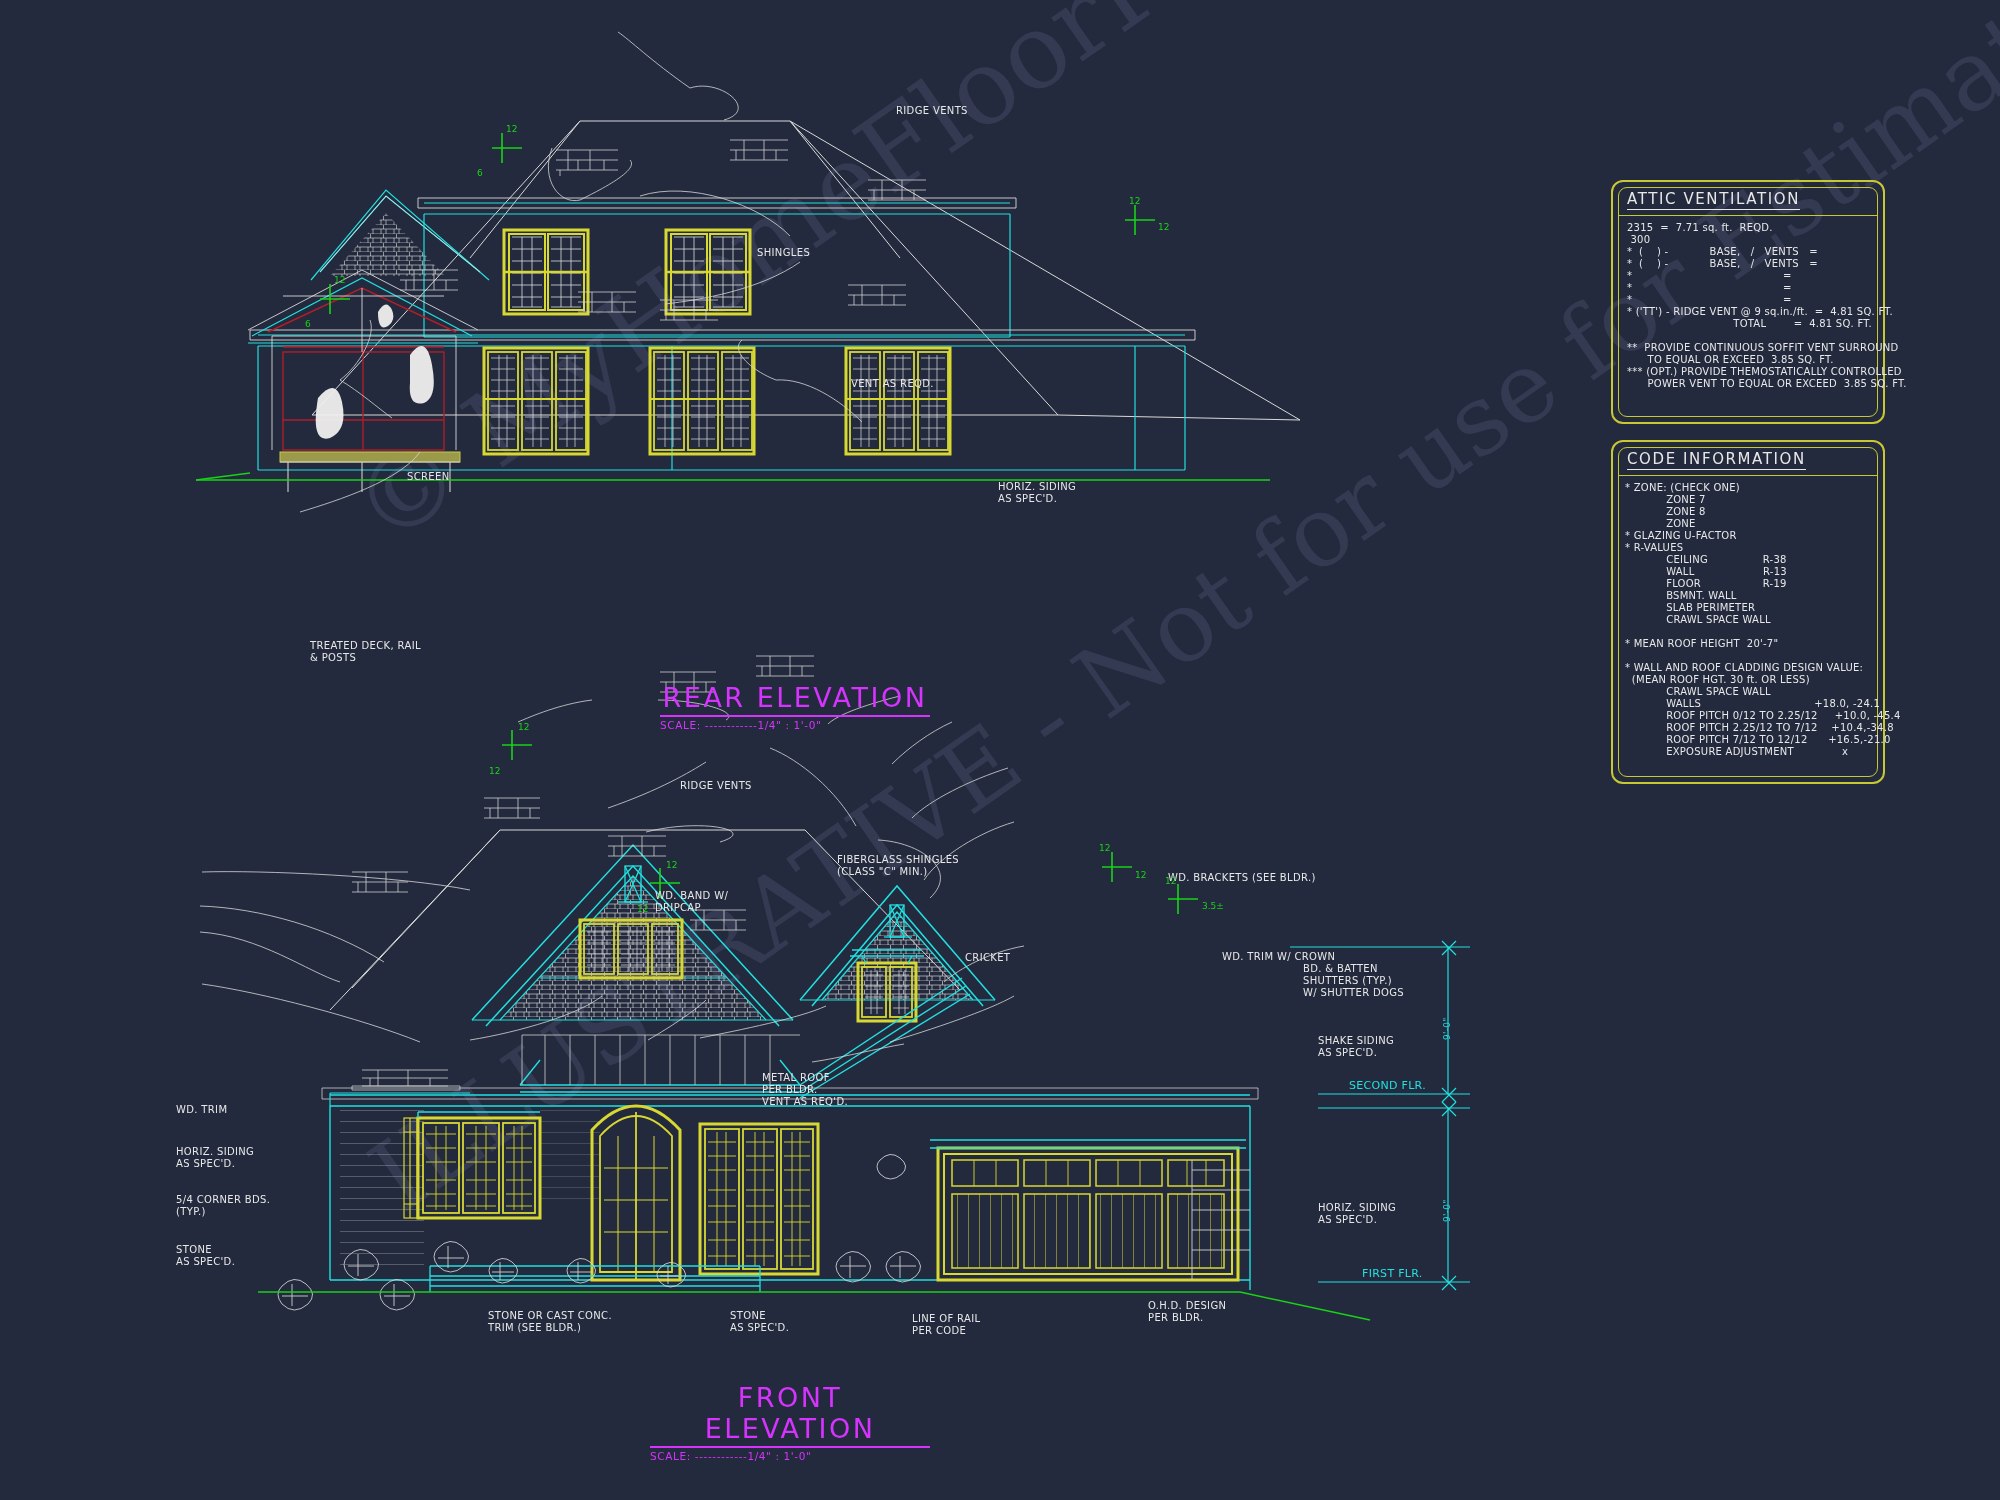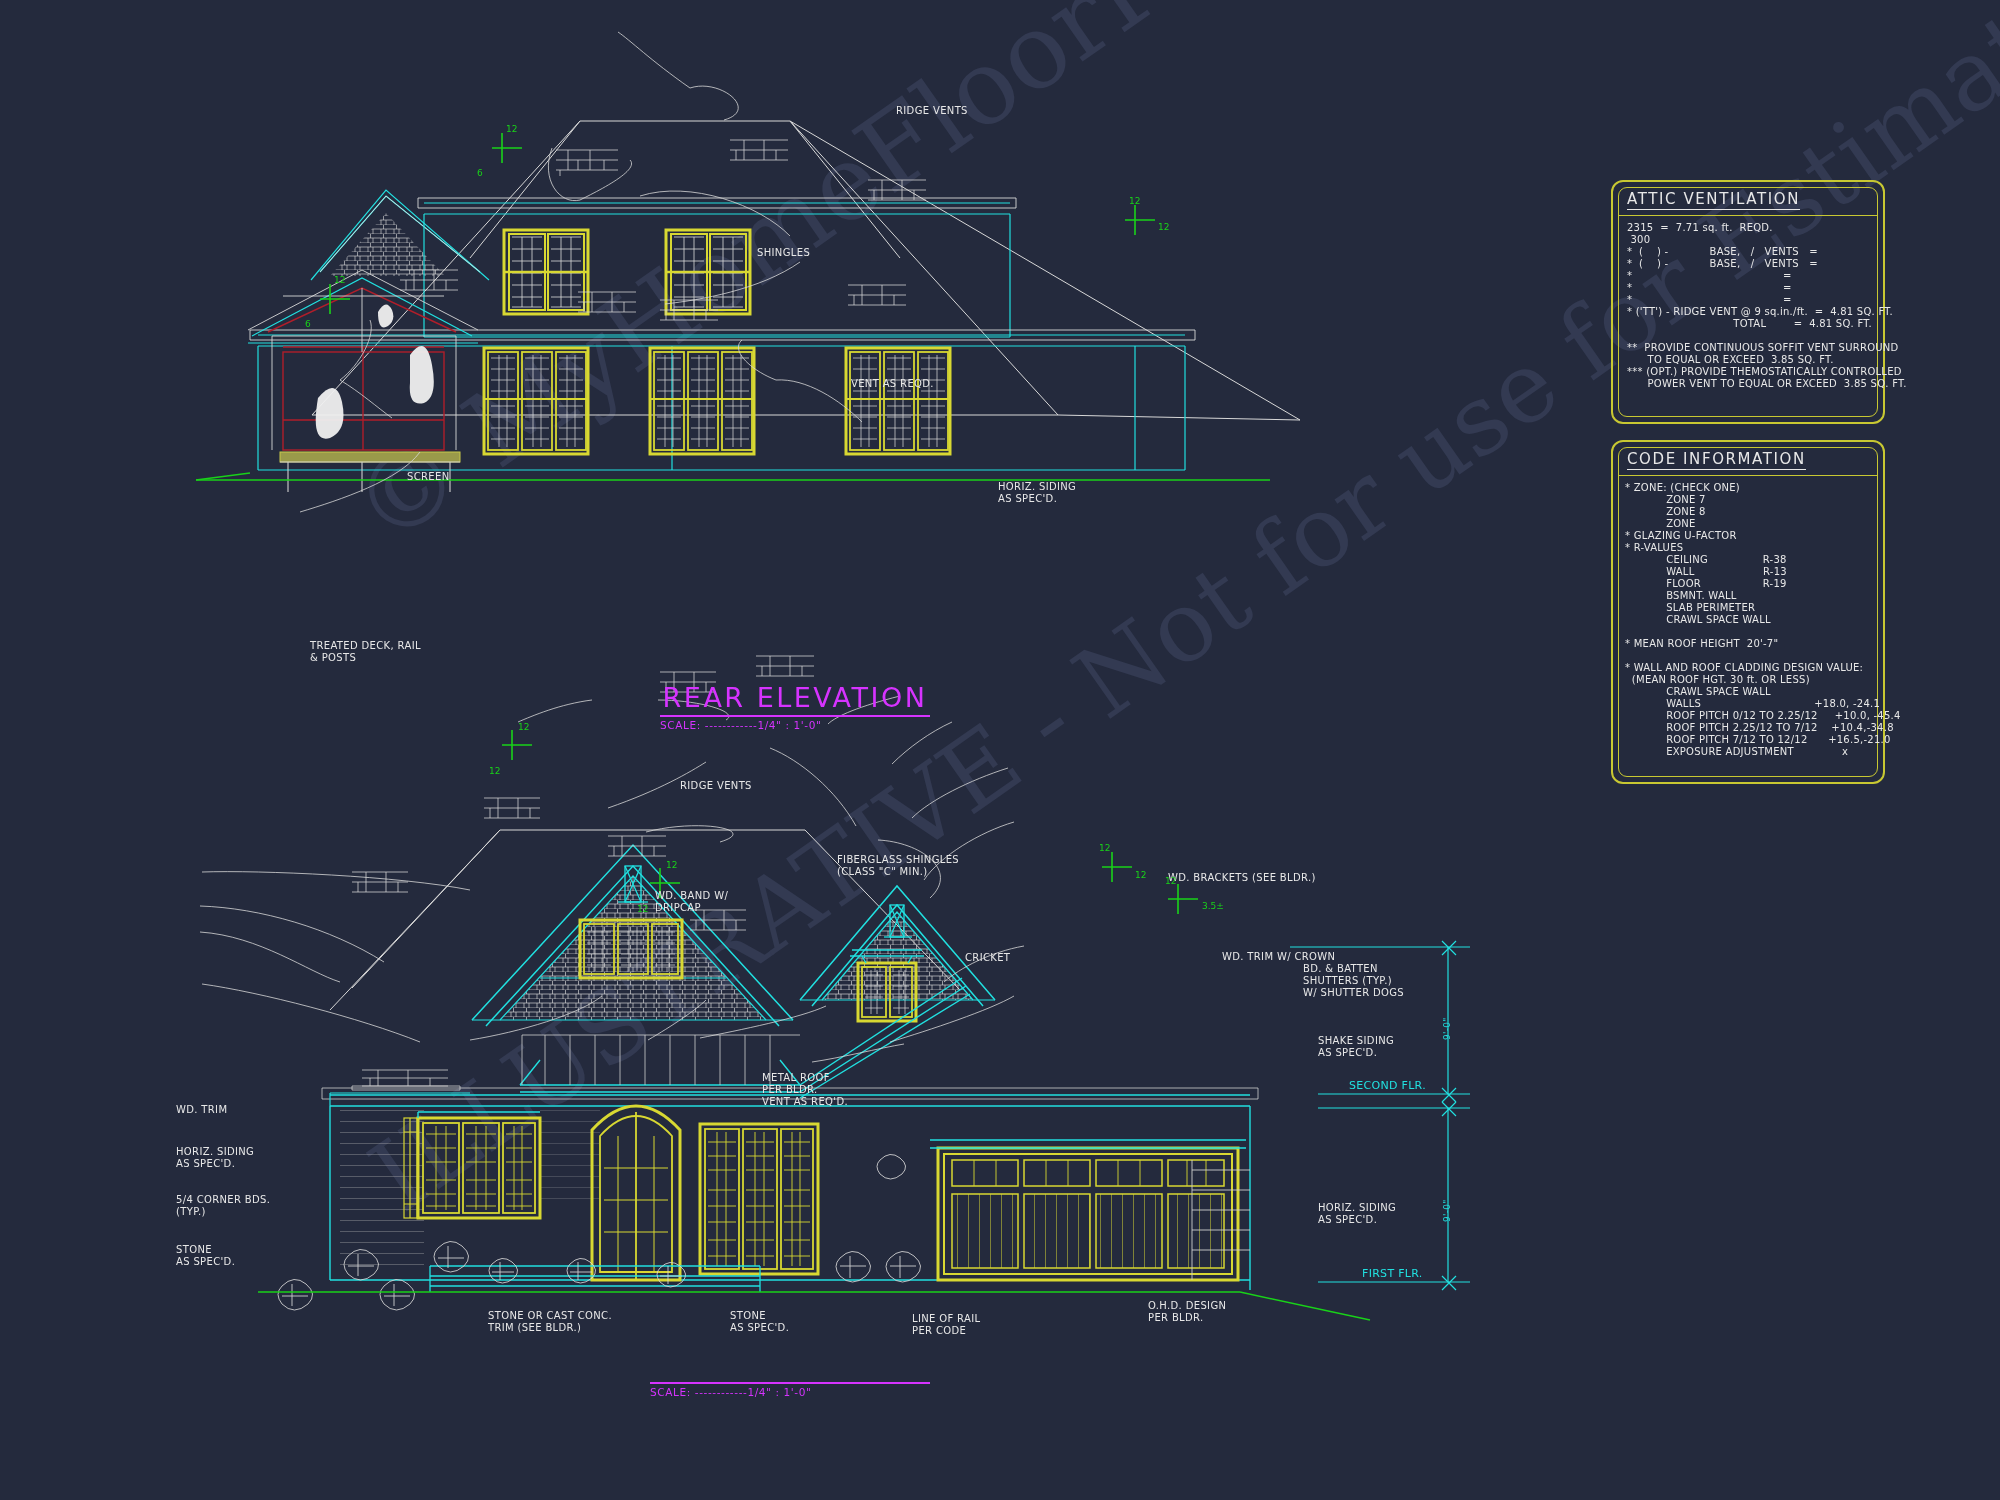--- a/index.html
+++ b/index.html
@@ -586,20 +586,21 @@
   <div class="dimvert" style="left:1442px;top:1040px;">9'-0"</div>
   <div class="dimvert" style="left:1442px;top:1222px;">9'-0"</div>
 
   <div class="title-block" style="left:660px;top:682px;width:270px;">
     <div class="title-main">REAR ELEVATION</div>
     <div class="title-rule"></div>
     <div class="title-scale">SCALE: ------------1/4" : 1'-0"</div>
   </div>
 
   <div class="title-block" style="left:650px;top:1382px;width:280px;">
+    <div class="title-main">FRONT ELEVATION</div>
     <div class="title-rule"></div>
     <div class="title-scale">SCALE: ------------1/4" : 1'-0"</div>
   </div>
 
   <div class="panel" style="left:1568px;top:180px;width:270px;height:240px;">
     <div class="panel-inner"></div>
     <div class="panel-head">
       <u>ATTIC VENTILATION</u>
     </div>
     <div class="panel-rule" style="top:33px;"></div>

